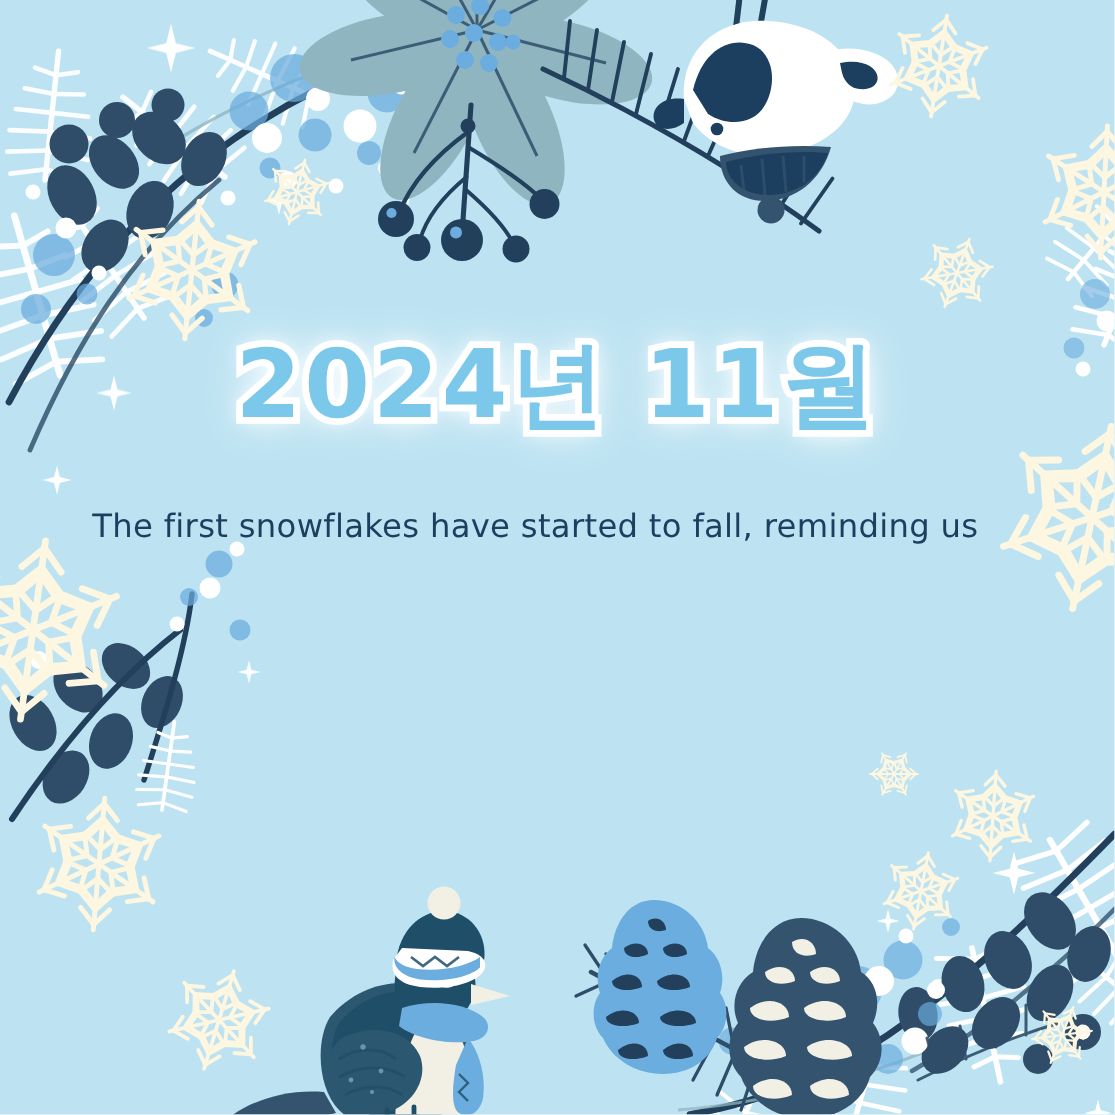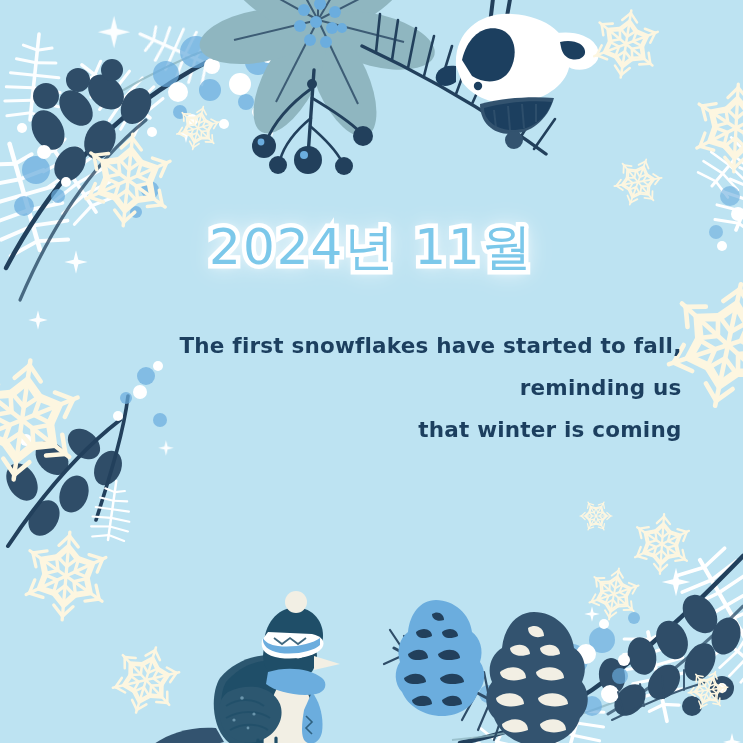--- a/index.html
+++ b/index.html
@@ -31,38 +31,37 @@
     align-items: center;
     justify-content: flex-start;
   }
   .title-block {
     margin-top: 212px;
     width: 100%;
     text-align: center;
   }
   .title-line {
     font-family: "DejaVu Sans", sans-serif;
-    font-weight: 400;
-    font-size: 50px;
+    font-weight: 700;
+    font-size: 63px;
     line-height: 1.42;
     letter-spacing: 2px;
     color: #7cc8ea;
     -webkit-text-stroke: 9px #ffffff;
     paint-order: stroke fill;
     text-shadow:
       0 0 10px #ffffff,
       0 0 20px #ffffff,
       0 0 30px rgba(255,255,255,0.85);
     white-space: pre;
   }
   .subtitle-block {
-    margin-top: 42px;
+    margin-top: 30px;
     width: 620px;
-    text-align: right;
-    font-weight: bold;
+    text-align: left;
   }
   .subtitle-line {
     font-family: "DejaVu Sans", sans-serif;
     font-size: 21.5px;
     line-height: 1.95;
     color: #1c3f5f;
     letter-spacing: 0.2px;
   }
 </style>
 </head>
@@ -551,17 +550,16 @@
         <use href="#sf" transform="translate(596,516) rotate(30) scale(0.16)"></use>
       </g>
   </svg>
 
   <div id="text-layer">
     <div class="title-block">
       <div class="title-line">2024년 11월</div>
     </div>
     <div class="subtitle-block">
       <div class="subtitle-line">The first snowflakes have started to fall, reminding us</div>
-      <div class="subtitle-line">that winter is coming</div>
     </div>
   </div>
 
 </div>
 
 </body></html>

